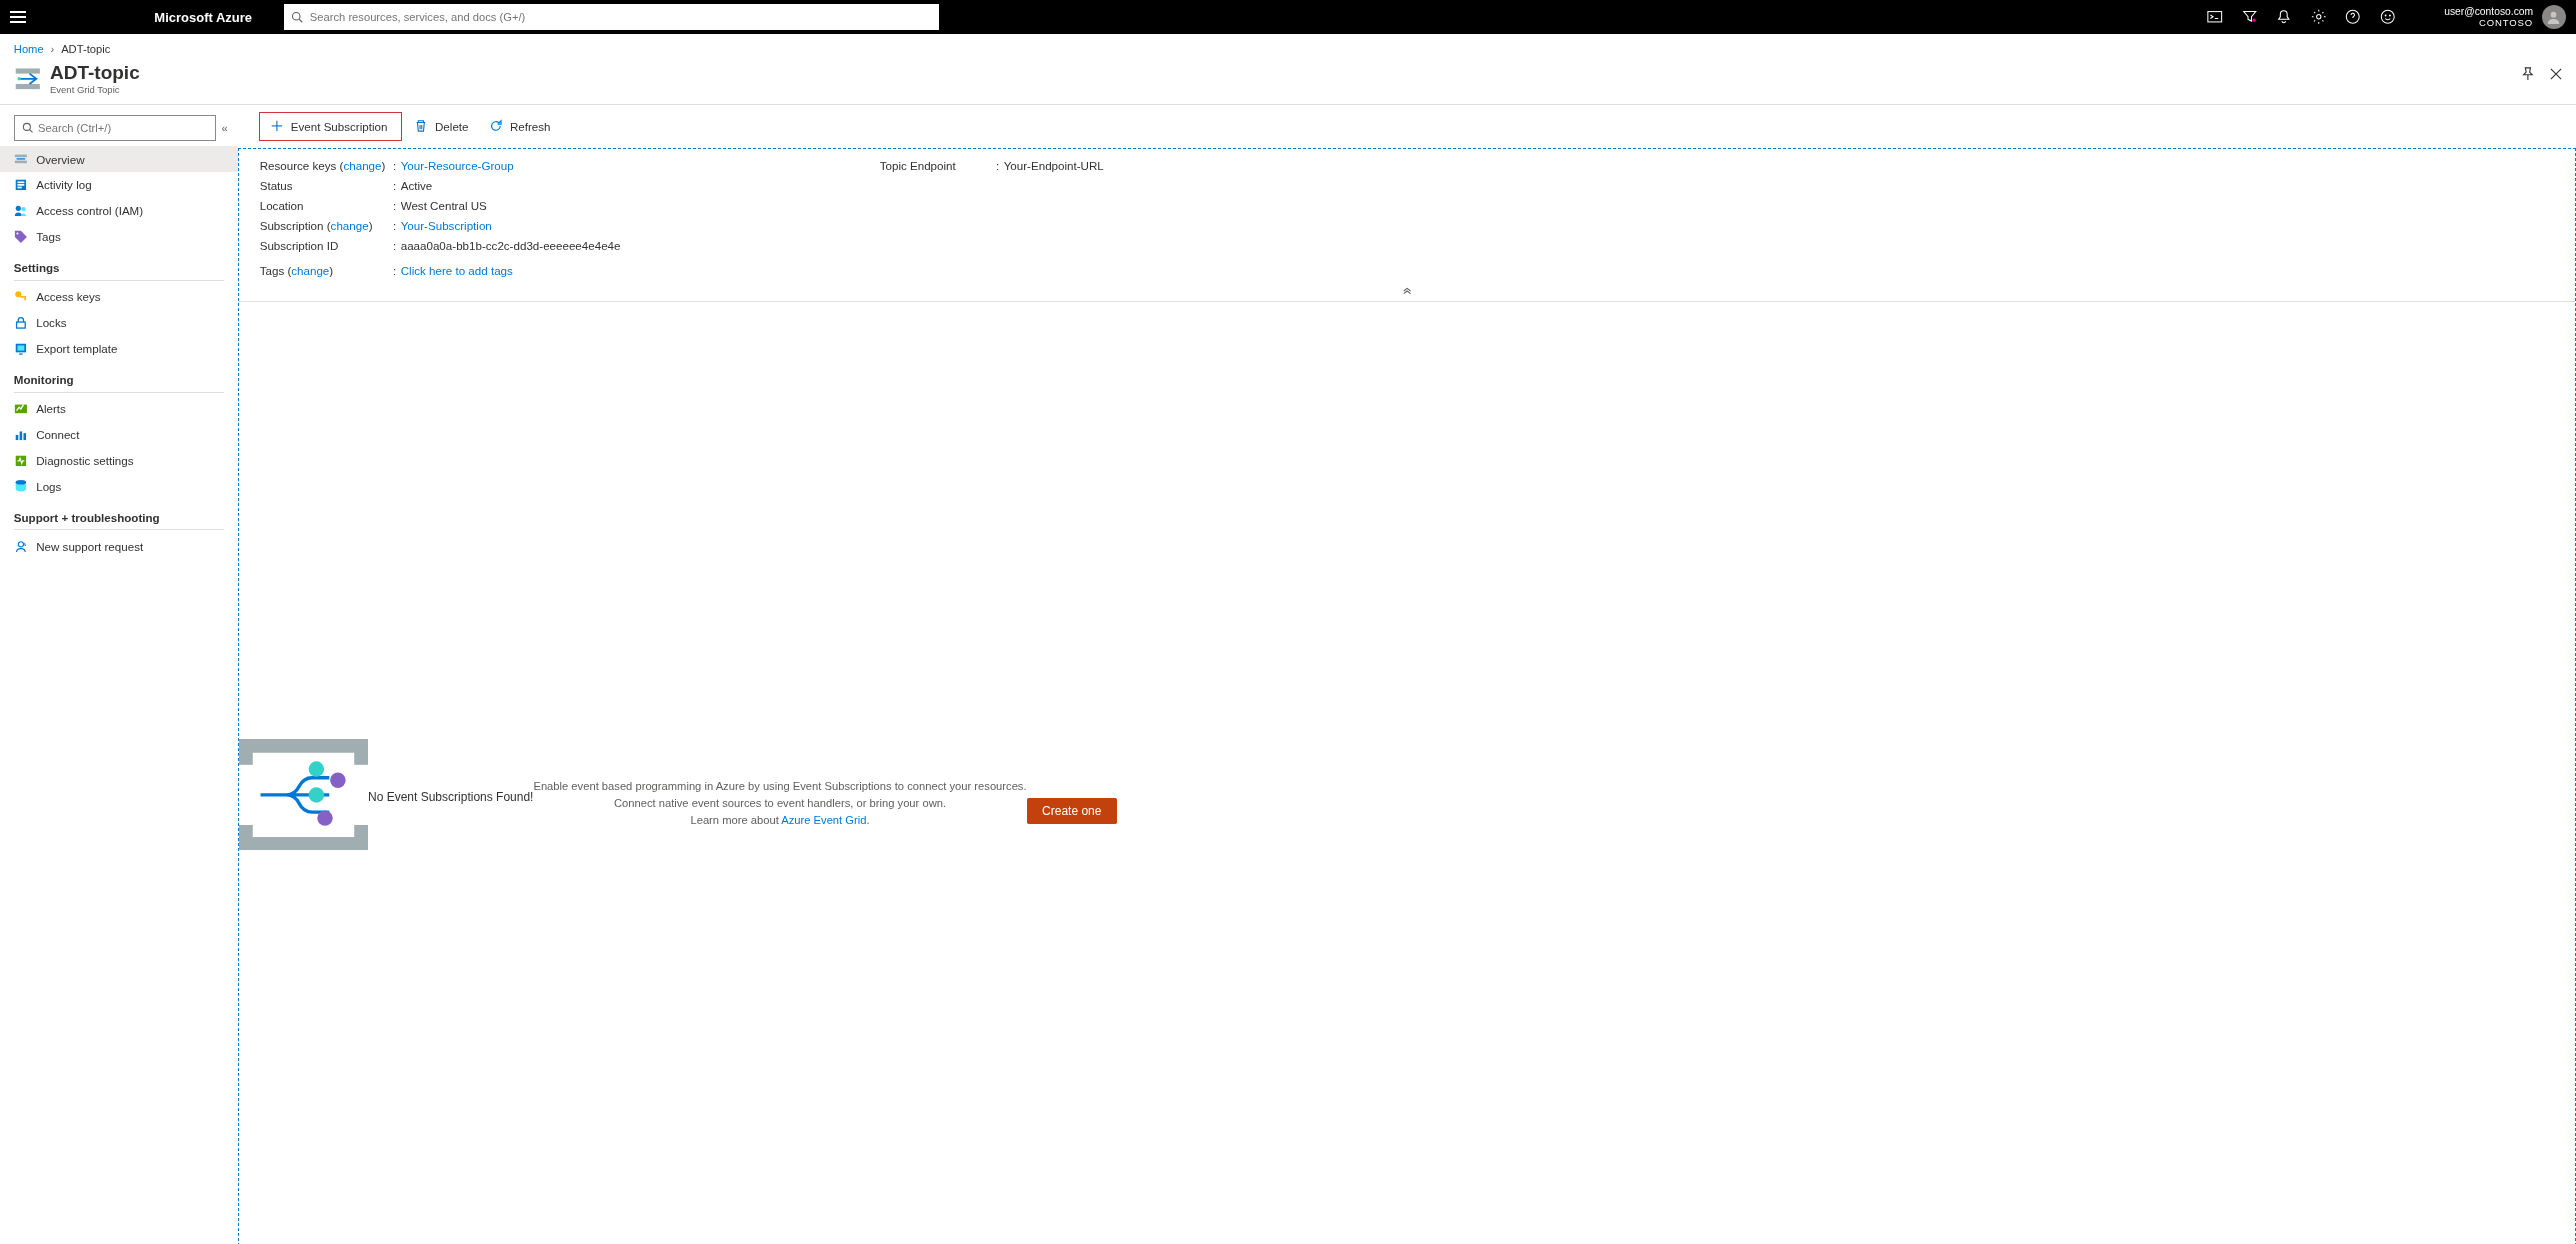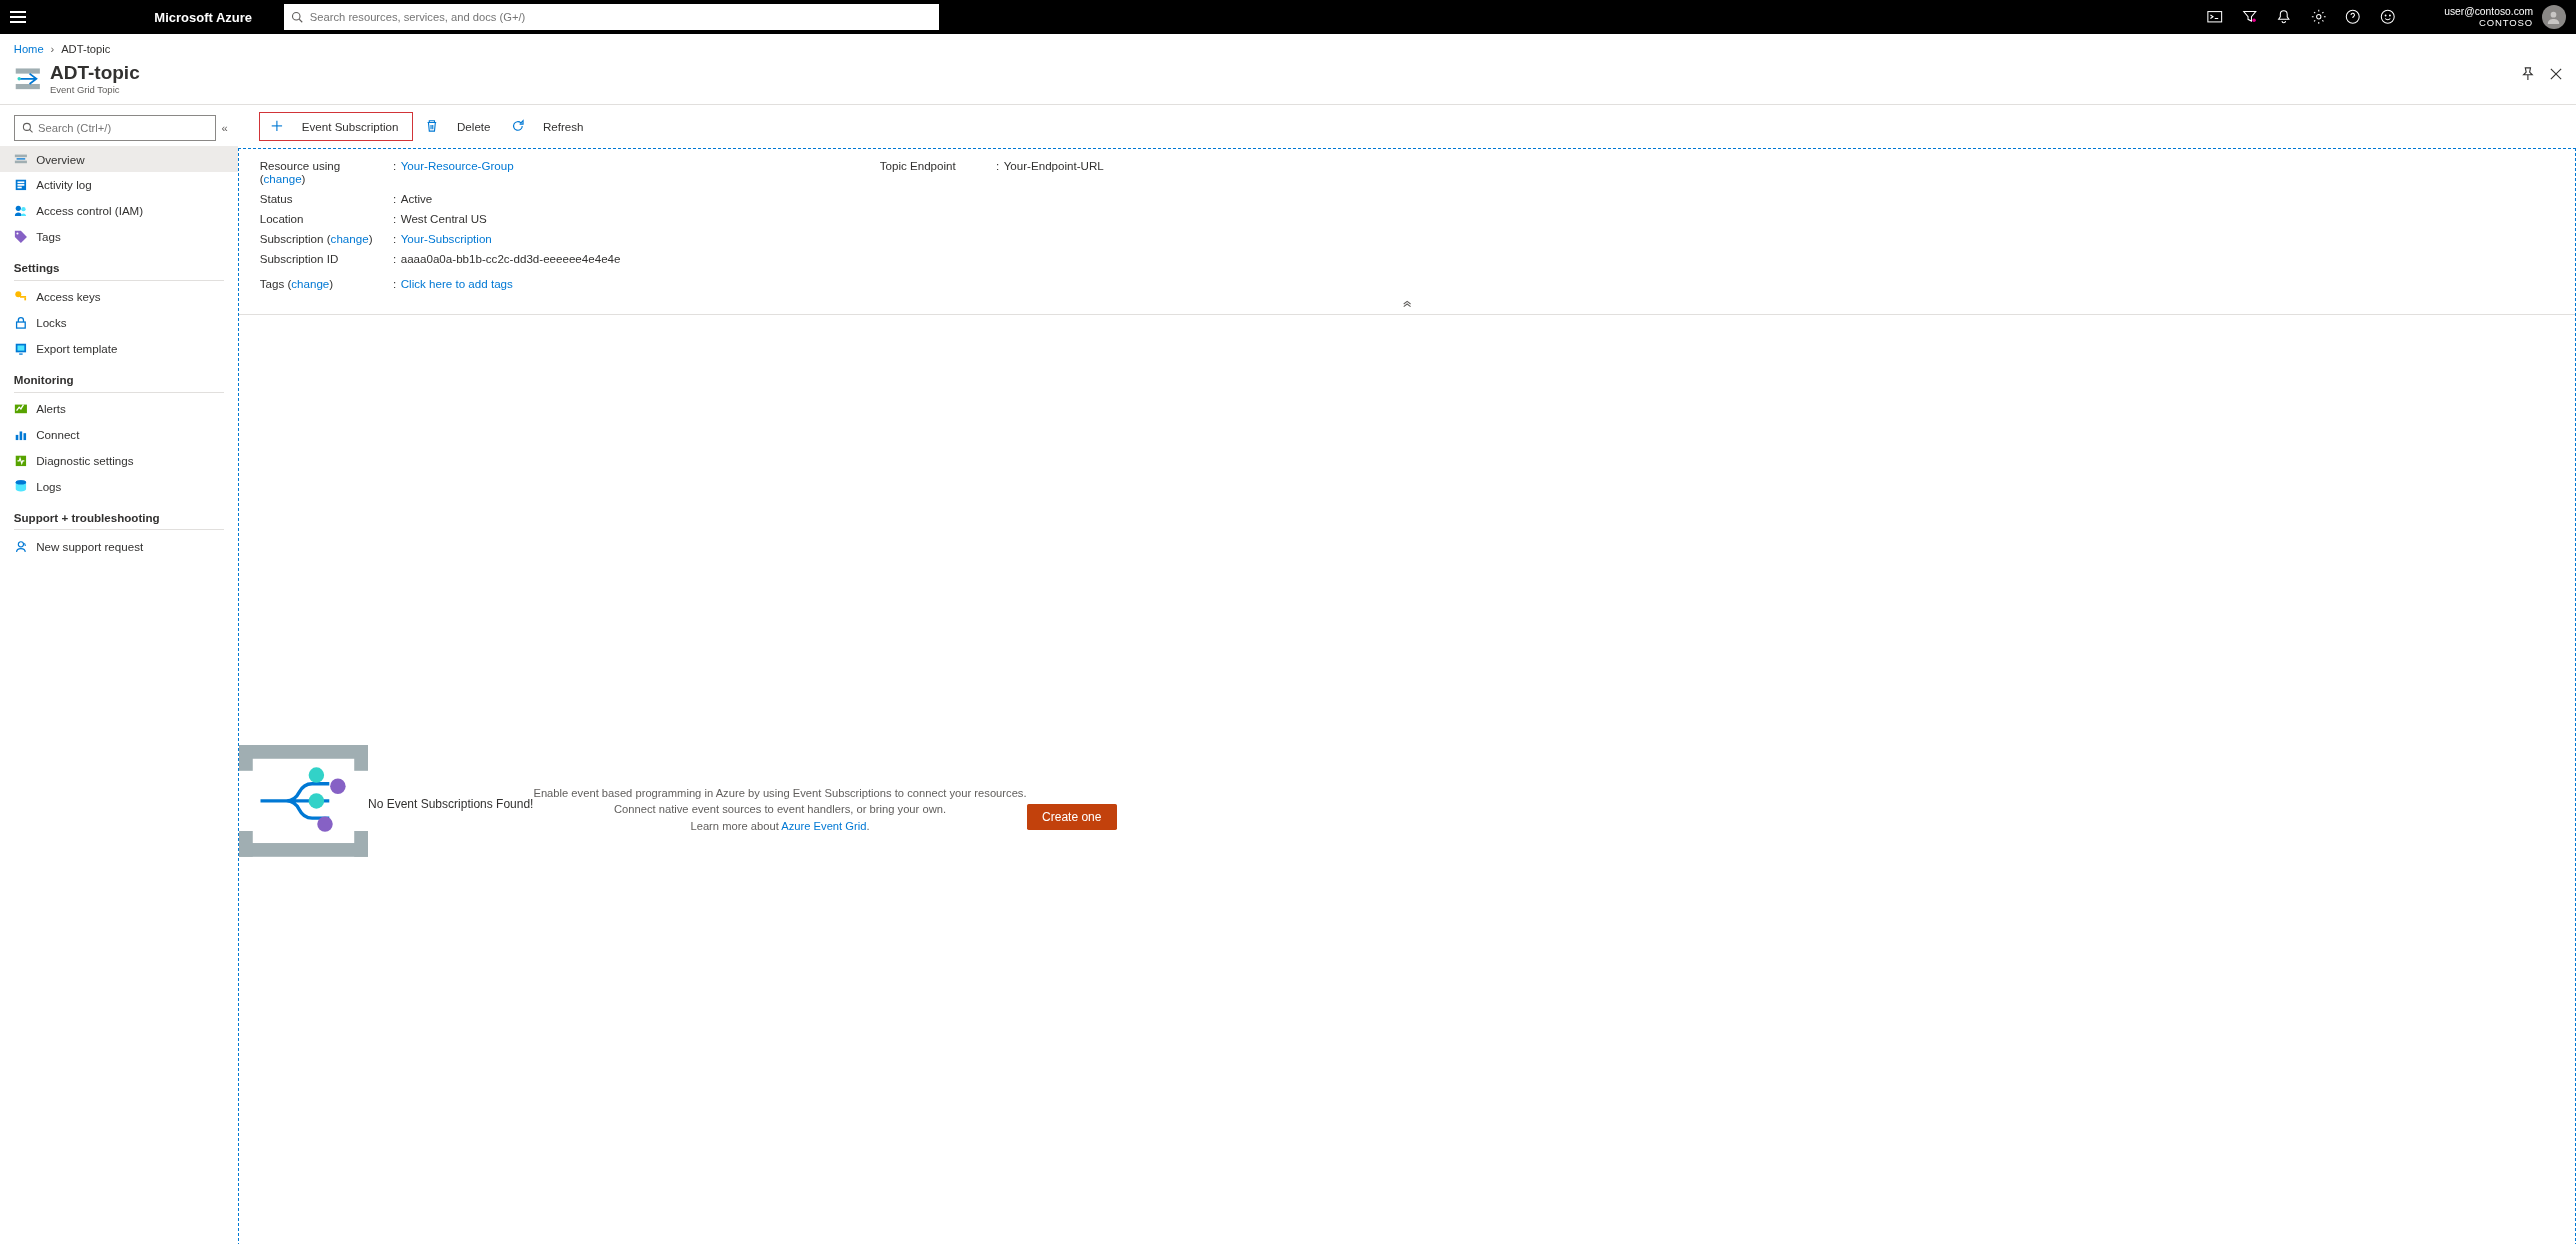--- a/index.html
+++ b/index.html
@@ -45,21 +45,21 @@
 
   .nav-item { display:flex; align-items:center; gap:8.6px; padding: 6px 13.8px; cursor:pointer; font-size:11.6px; color:#323130; }
   .nav-item.active { background:#edebe9; }
   .nav-item .nicon { width:13.8px; height:13.8px; flex-shrink:0; display:flex; align-items:center; justify-content:center;}
   .nav-section { padding: 12px 13.8px 3.4px; font-weight:600; font-size:11.6px; color:#323130; }
   .nav-section::after { content:""; display:block; border-bottom:0.9px solid #e1dfdd; margin-top:5.2px; }
 
   
   .main { flex:1; display:flex; flex-direction:column; }
   .toolbar { display:flex; align-items:center; gap:3.4px; padding:6.9px 17px 6.9px 20.7px; }
-  .tool-btn { display:flex; align-items:center; gap:18px; padding:4.3px 8.6px; cursor:pointer; font-size:11.6px; color:#323130; }
+  .tool-btn { display:flex; align-items:center; gap:7px; padding:4.3px 8.6px; cursor:pointer; font-size:11.6px; color:#323130; }
   .tool-btn .ticon2 { color:#0078d4; }
   .highlight-box { border:1.7px solid #d13438; padding:1.7px 5.2px 1.7px 1.7px; }
 
   .dashed-area { border:0.9px dashed #0078d4; border-left:0.9px dashed #0078d4; flex:1; display:flex; flex-direction:column; margin-left:0; }
   .essentials { display:flex; padding:6.9px 20.7px 3.4px; gap:69px; font-size:11.6px; }
   .ess-col { flex:0 0 551px; }
   .ess-row { display:flex; padding:3.4px 0; align-items:baseline;}
   .ess-label { width:129px; color:#323130; }
   .ess-change { color:#0078d4; cursor:pointer; }
   .ess-colon { width:12px; text-align:center; }
@@ -339,21 +339,21 @@
               <path d="M13 8a5 5 0 1 1-1.5-3.5L14 2v4h-4"></path>
             </svg></span>
         <span>Refresh</span>
       </div>
     </div>
 
     <div class="dashed-area">
       <div class="essentials">
         <div class="ess-col">
           <div class="ess-row">
-            <span class="ess-label"><span>Resource using</span> (<span class="ess-change">change</span>)</span>
+            <span class="ess-label"><span>Resource keys</span> (<span class="ess-change">change</span>)</span>
             <span class="ess-colon">:</span>
             <span class="ess-link">Your-Resource-Group</span>
           </div>
           <div class="ess-row">
             <span class="ess-label">Status</span>
             <span class="ess-colon">:</span>
             <span class="ess-value">Active</span>
           </div>
           <div class="ess-row">
             <span class="ess-label">Location</span>

